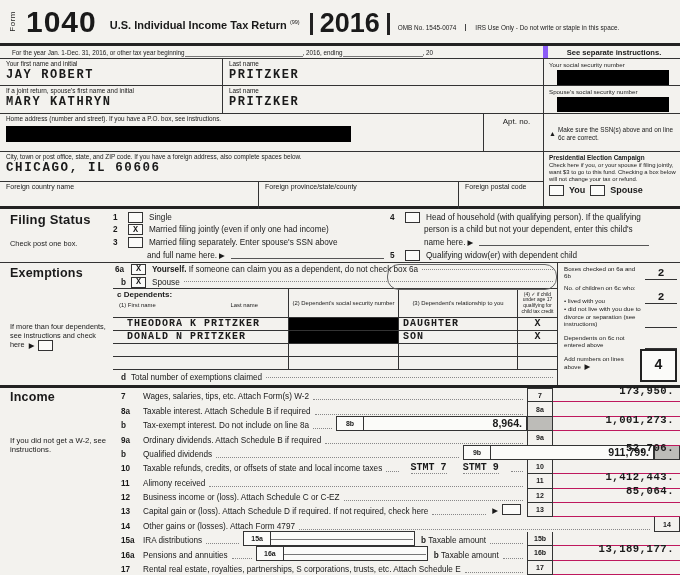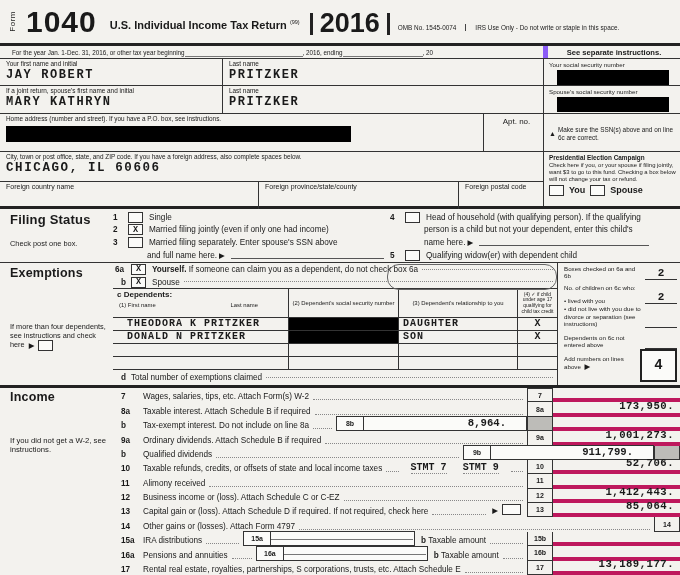--- a/index.html
+++ b/index.html
@@ -86,25 +86,25 @@
 .inc-side{width:113px;flex:none;padding:2px 5px 0 10px;box-sizing:border-box;font-size:7.7px;line-height:1.25}
 .attach-note{margin-top:20px}
 .now2-note{margin-top:30px}
 .inc-main{flex:1;display:flex;flex-direction:column}
 .irow{display:flex;align-items:flex-end;height:14.38px;font-size:8.2px;box-sizing:border-box}
 .inum{width:30px;font-weight:bold;flex:none;padding:0 0 1px 8px;box-sizing:border-box}
 .ilbl{white-space:nowrap;padding-bottom:1px}
 .ncol{width:26px;flex:none;border:solid #333;border-width:0 1px 1px 1px;height:14.38px;display:flex;align-items:center;justify-content:center;font-size:7px;font-weight:bold;box-sizing:border-box}
 .irow.first .ncol{border-top:1px solid #333}
 .ncol.shaded{background:#bdbcb8}
-.acol{width:127px;flex:none;border-bottom:4px solid #be185d;height:14.38px;display:flex;align-items:flex-end;justify-content:flex-end;padding:0 6px 1px 4px;box-sizing:border-box;font-family:"Liberation Mono",monospace;font-size:10.6px;font-weight:bold;letter-spacing:.5px}
+.acol{width:127px;flex:none;border-bottom:1px solid #be185d;height:14.38px;display:flex;align-items:flex-end;justify-content:flex-end;padding:0 6px 19px 4px;box-sizing:border-box;font-family:"Liberation Mono",monospace;font-size:10.6px;font-weight:bold;letter-spacing:.5px}
 .acol.left{justify-content:flex-start}
 .ibox{display:flex;flex:none;border:1px solid #333;height:13px;align-items:stretch;margin-bottom:0;background:#fbfbf9}
 .iid{width:26px;border-right:1px solid #333;font-size:7px;font-weight:bold;display:flex;align-items:center;justify-content:center;flex:none}
-.ival{width:162px;text-align:right;font-family:Liberation Mono, monospace;font-size:10.6px;font-weight:bold;padding-right:20px;box-sizing:border-box}
+.ival{width:162px;text-align:right;font-family:Liberation Sans, sans-serif;font-size:10.6px;font-weight:bold;padding-right:4px;box-sizing:border-box}
 .ival.blank{width:118px}
 .stmt{font-family:"Liberation Mono",monospace;font-size:10px;font-weight:bold;margin:0 8px;border-bottom:1px dotted #888;line-height:1.1}
 .btax{white-space:nowrap;padding-bottom:1px;margin-left:6px}
 </style>
 </head>
 <body>
 
 <div class="page">
 
   <div class="hdr">

